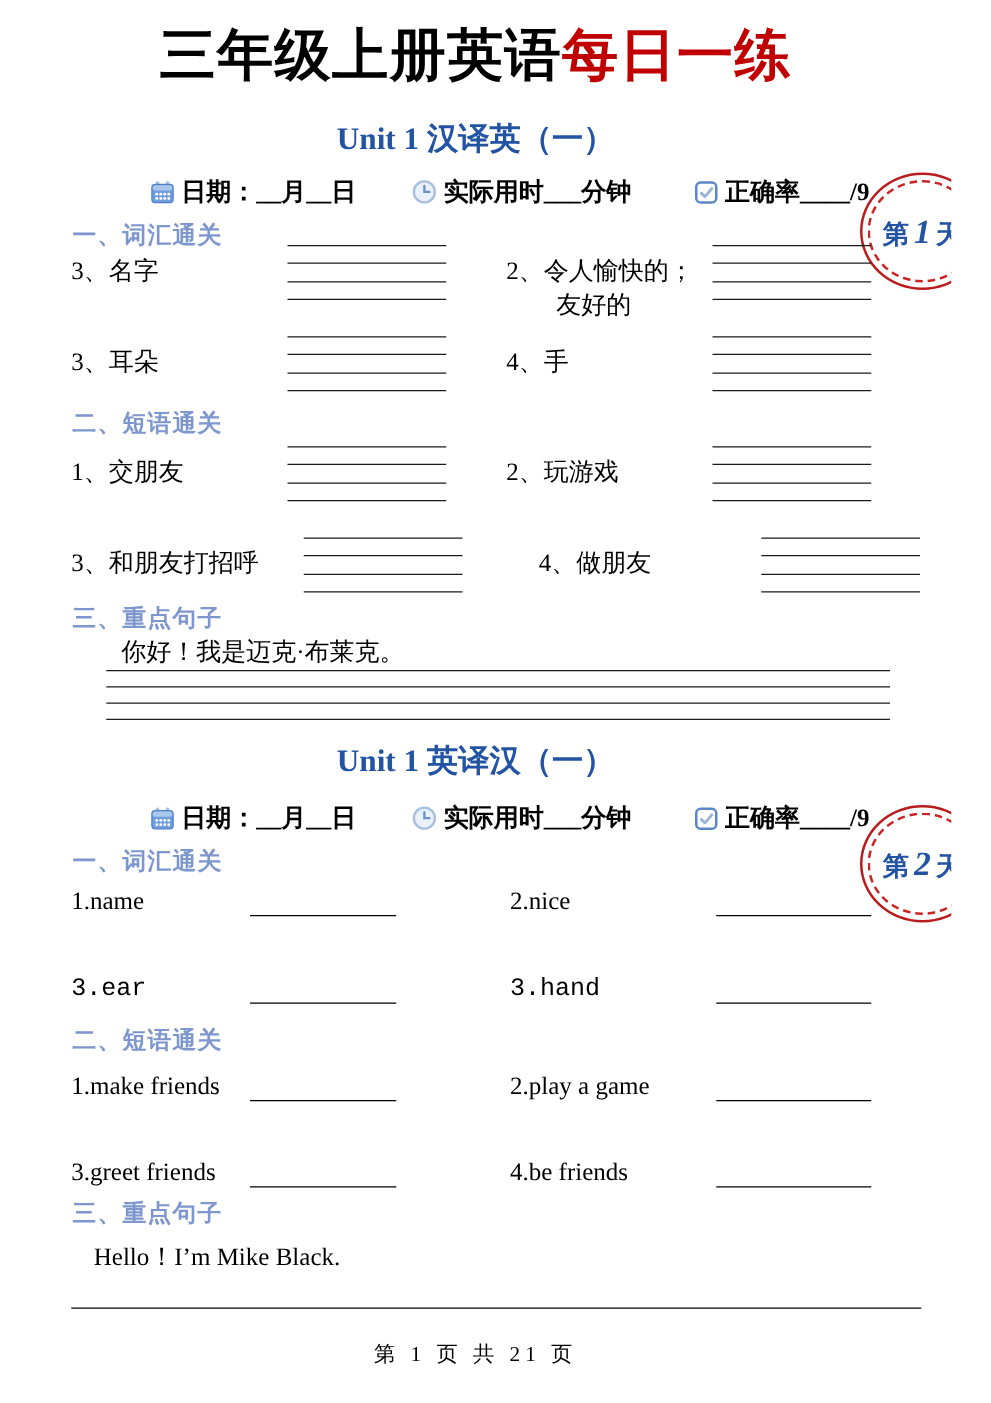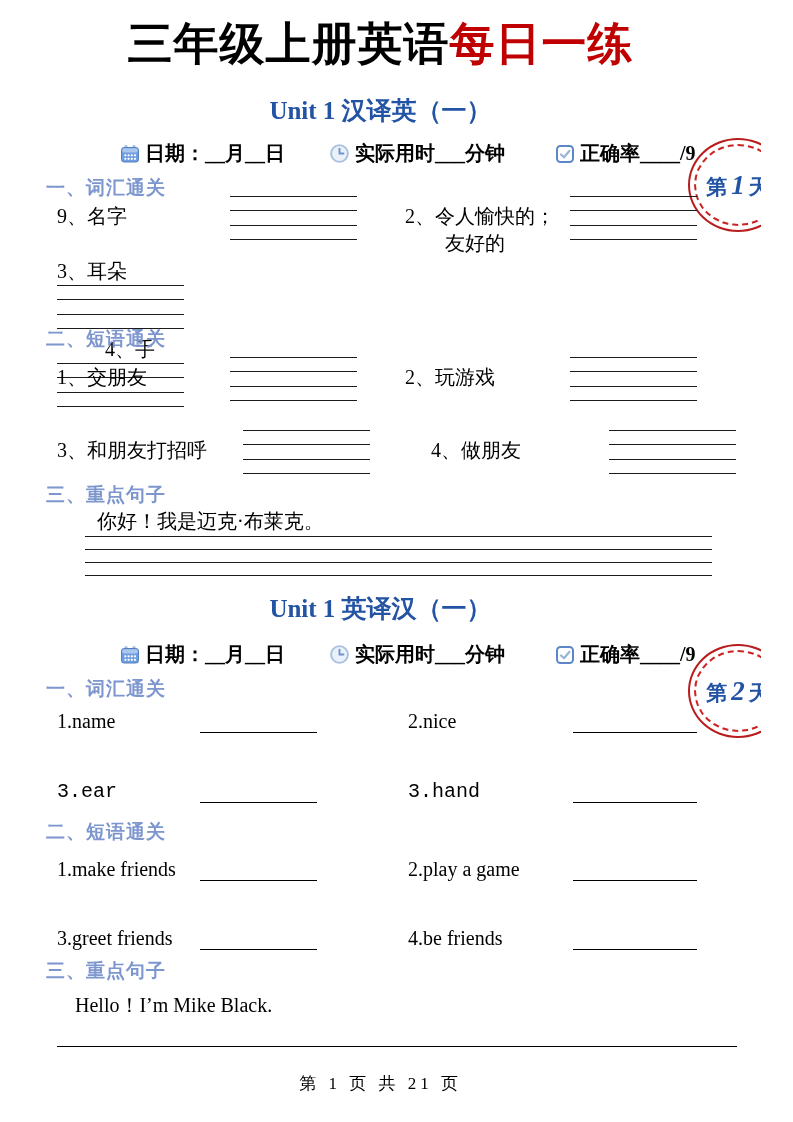--- a/index.html
+++ b/index.html
@@ -26,33 +26,33 @@
 
   
   .badge{position:absolute;width:100px;height:94px;border:2px solid #b91c1c;border-radius:50%;
          display:flex;align-items:center;justify-content:center;background:#fff;box-sizing:border-box;}
   .badge::before{content:"";position:absolute;inset:4px;border:2px dashed #CC2222;border-radius:50%;}
   .badge-text{position:relative;color:#2353A3;font-weight:bold;font-size:21px;white-space:nowrap;}
   .badge-num{font-size:27px;font-style:italic;margin:0 4px;}
   #badge1{left:688px;top:138px;} #badge2{left:688px;top:644px;}
 
   
-  .sec-h{position:absolute;left:46px;font-family:"Liberation Sans",sans-serif;
+  .sec-h{position:absolute;left:58px;font-family:"Liberation Sans",sans-serif;
          font-weight:bold;font-size:19px;color:#7D96CE;letter-spacing:1px;}
   #p1h1{top:175px;} #p1h2{top:326px;} #p1h3{top:482px;}
   #p2h1{top:676px;} #p2h2{top:819px;} #p2h3{top:958px;}
 
   
   .vrow{position:absolute;left:57px;width:680px;display:flex;align-items:flex-start;}
   .vlabel{width:173px;font-size:20px;padding-top:7px;box-sizing:border-box;}
   .vlabel2{width:165px;margin-left:48px;font-size:20px;padding-top:7px;box-sizing:border-box;}
   .sub{padding-left:40px;}
   .flines{display:flex;flex-direction:column;justify-content:space-between;height:44px;width:127px;}
   .fl{height:0;border-top:1.5px solid #1b1b1b;}
-  #p1v1{top:196px;} #p1v2{top:251px;flex-direction:column;} #p1p1{top:357px;} #p1p2{top:430px;gap:13px;}
+  #p1v1{top:196px;} #p1v2{top:269px;} #p1p1{top:357px;} #p1p2{top:430px;gap:13px;}
 
   
   .sentence{position:absolute;font-size:20px;}
   #sent1{left:97px;top:508px;}
   #sent2{left:75px;top:992px;}
   .flines-wide{position:absolute;left:85px;top:536px;width:627px;height:40px;display:flex;
                flex-direction:column;justify-content:space-between;}
 
   
   .erow{position:absolute;left:57px;width:680px;display:flex;align-items:flex-end;
@@ -118,21 +118,21 @@
     </div>
   </div>
 
   <div class="badge" id="badge1">
     <span class="badge-text"><span>第</span><span class="badge-num">1</span><span>天</span></span>
   </div>
 
   <div class="sec-h" id="p1h1">一、词汇通关</div>
 
   <div class="vrow" id="p1v1">
-    <div class="vlabel">9、名字</div>
+    <div class="vlabel">3、名字</div>
     <div class="flines">
         <div class="fl"></div>
         <div class="fl"></div>
         <div class="fl"></div>
         <div class="fl"></div>
       </div>
     <div class="vlabel2">
       <div>2、令人愉快的；</div>
       <div class="sub">友好的</div>
     </div>

